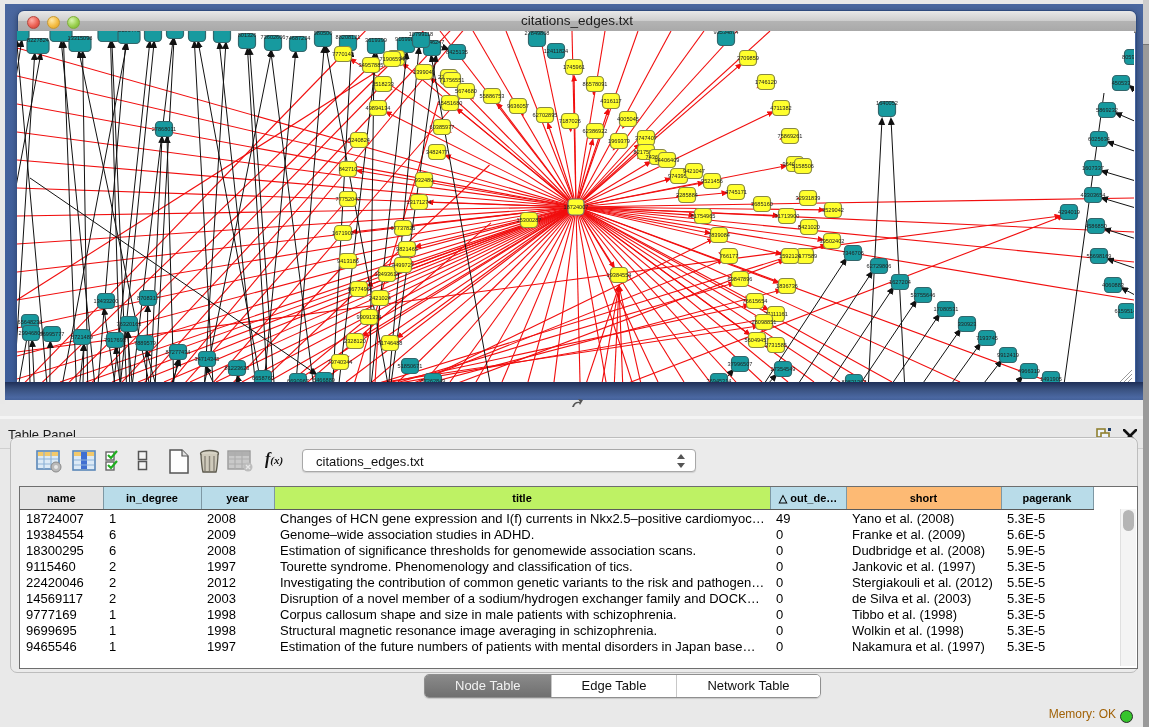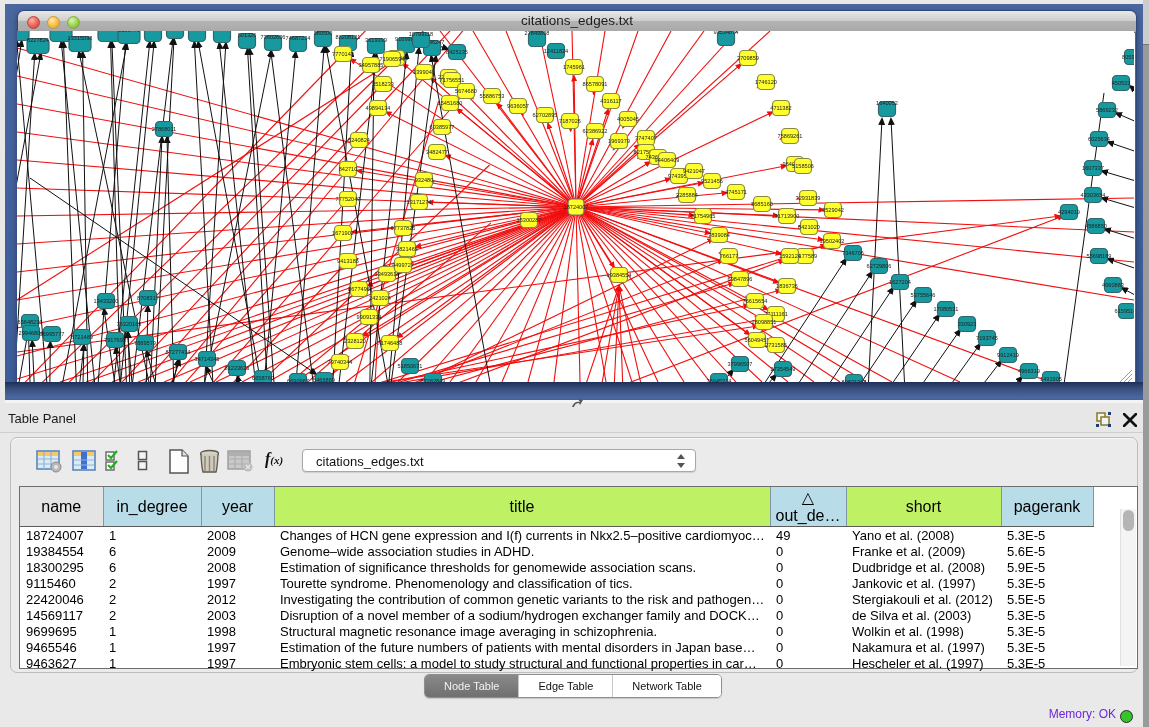--- a/index.html
+++ b/index.html
@@ -8,46 +8,46 @@
 #win{position:absolute;left:12px;top:6px;width:1118px;height:372px;
   border:1px solid #2e4a7d;border-radius:7px 7px 0 0;box-shadow:0 2px 6px rgba(0,0,0,.35);}
 #titlebar{position:absolute;left:0;top:0;width:100%;height:21px;border-radius:6px 6px 0 0;
   background:linear-gradient(180deg,#e8e8e8 0%,#cfcfcf 45%,#b3b3b3 50%,#a8a8a8 100%);
   border-bottom:1px solid #6f6f6f;}
 #titlebar .title{position:absolute;left:0;right:0;top:2px;text-align:center;
   font-size:13.5px;color:#1c1c1c;}
 .tl{position:absolute;top:5px;width:11px;height:11px;border-radius:50%;}
 #canvasbox{position:absolute;left:0px;top:22px;width:1117px;height:350px;background:#fff;overflow:hidden;}
 #tablepanel{position:absolute;left:0;top:400px;width:1149px;height:327px;background:#e9e9e9;}
-#tphead{position:absolute;left:0;top:0;width:100%;height:33px;background:#e7e7e7;
+#tphead{position:absolute;left:0;top:16px;width:100%;height:33px;background:#e7e7e7;
   border-top:3px solid #f4f4f4;border-bottom:1px solid #cfcfcf;box-sizing:border-box;}
 #tphead .t{position:absolute;left:8px;top:8px;font-size:13px;color:#1a1a1a;}
 #innerpanel{position:absolute;left:10px;top:37px;width:1126px;height:234px;background:#ebebeb;
   border:1px solid #bdbdbd;border-radius:7px;box-shadow:inset 0 1px 0 #f8f8f8;}
 #toolbar{position:absolute;left:24px;top:8px;height:32px;width:1100px;}
 .tbi{position:absolute;top:3px;}
 #dropdown{position:absolute;left:267px;top:3px;width:392px;height:21px;background:#fff;
   border:1px solid #a8a8a8;border-radius:4px;box-shadow:0 1px 1px rgba(0,0,0,.12);}
 #dropdown .dt{position:absolute;left:13px;top:4px;font-size:13px;color:#111;}
 #tablewrap{position:absolute;left:8px;top:48px;width:1117px;height:181px;background:#fff;
   border:1px solid #6e6e6e;}
 table.data{border-collapse:collapse;table-layout:fixed;font-size:12px;}
 table.data td{font-size:13px;}
-table.data th{height:20px;background:#b9dce9;font-weight:normal;font-size:16px;}
+table.data th{height:20px;background:#b9dce9;font-weight:bold;font-size:11px;}
 table.data td{height:16px;padding:0 0 0 6px;white-space:nowrap;overflow:hidden;color:#000;}
 .vscroll{position:absolute;right:1px;top:22px;width:15px;height:157px;background:#f4f4f4;
   border-left:1px solid #e0e0e0;}
 .vthumb{position:absolute;left:2px;top:1px;width:11px;height:21px;background:#b5b5b5;border-radius:6px;}
 #tabs{position:absolute;left:424px;top:674px;height:22px;display:flex;
   border:1px solid #8f8f8f;border-radius:5px;overflow:hidden;
   box-shadow:0 1px 1px rgba(0,0,0,.15);}
-#tabs .seg{font-size:11px;line-height:22px;padding:0 19px;background:#fff;color:#111;
+#tabs .seg{font-size:13px;line-height:22px;padding:0 30px;background:#fff;color:#111;
   border-left:1px solid #c8c8c8;}
 #tabs .seg.sel{background:linear-gradient(180deg,#8a8a8a,#6f6f6f);color:#f2f2f2;border-left:none;}
-#memory{position:absolute;right:33px;top:707px;font-size:12px;color:#6d28d9;}
+#memory{position:absolute;right:33px;top:707px;font-size:12px;color:#a16207;}
 #memdot{position:absolute;left:1120px;top:710px;width:11px;height:11px;border-radius:50%;
   background:#35c42c;border:1.5px solid #2a2a2a;}
 #rightstrip{position:absolute;right:0;top:0;width:6px;height:727px;background:#9a9a9a;}
 #rightstrip .top{position:absolute;top:0;width:6px;height:44px;background:#cccccc;border-bottom:1px solid #777;}
 #topstrip{position:absolute;left:0;top:0;width:1149px;height:4px;background:#e8e8e8;}
 #leftstrip{position:absolute;left:0;top:0;width:5px;height:404px;background:#e8e8e8;}
 </style></head>
 <body>
 <div id="desktop">
   <div id="win">
@@ -989,21 +989,21 @@
             <col style="width:155px">
             <col style="width:92px">
           </colgroup>
           <thead>
             <tr>
               <th style="background:#e4e4e4;border-right:1px solid #7e98a4;border-bottom:1px solid #5b5b5b;">name</th>
               <th style="background:#b9dce9;border-right:1px solid #7e98a4;border-bottom:1px solid #5b5b5b;">in_degree</th>
               <th style="background:#b9dce9;border-right:1px solid #7e98a4;border-bottom:1px solid #5b5b5b;">year</th>
               <th style="background:#bef264;border-right:1px solid #7e98a4;border-bottom:1px solid #5b5b5b;">title</th>
               <th style="background:#b9dce9;border-right:1px solid #7e98a4;border-bottom:1px solid #5b5b5b;">△ out_de…</th>
-              <th style="background:#bef264;border-right:1px solid #7e98a4;border-bottom:1px solid #5b5b5b;margin-top:48px;">short</th>
+              <th style="background:#fdba74;border-right:1px solid #7e98a4;border-bottom:1px solid #5b5b5b;margin-top:48px;">short</th>
               <th style="background:#b9dce9;border-right:1px solid #7e98a4;border-bottom:1px solid #5b5b5b;">pagerank</th>
             </tr>
           </thead>
           <tbody>
             <tr>
               <td>18724007</td>
               <td>1</td>
               <td>2008</td>
               <td>Changes of HCN gene expression and I(f) currents in Nkx2.5–positive cardiomyoc…</td>
               <td>49</td>
@@ -1049,44 +1049,44 @@
             <tr>
               <td>14569117</td>
               <td>2</td>
               <td>2003</td>
               <td>Disruption of a novel member of a sodium/hydrogen exchanger family and DOCK…</td>
               <td>0</td>
               <td>de Silva et al. (2003)</td>
               <td>5.3E-5</td>
             </tr>
             <tr>
+              <td>9777169</td>
+              <td>1</td>
+              <td>1998</td>
+              <td>Corpus callosum shape and size in male patients with schizophrenia.</td>
+              <td>0</td>
+              <td>Tibbo et al. (1998)</td>
+              <td>5.3E-5</td>
+            </tr>
+            <tr>
               <td>9699695</td>
               <td>1</td>
               <td>1998</td>
               <td>Structural magnetic resonance image averaging in schizophrenia.</td>
               <td>0</td>
               <td>Wolkin et al. (1998)</td>
               <td>5.3E-5</td>
             </tr>
             <tr>
               <td>9465546</td>
               <td>1</td>
               <td>1997</td>
               <td>Estimation of the future numbers of patients with mental disorders in Japan base…</td>
               <td>0</td>
               <td>Nakamura et al. (1997)</td>
-              <td>5.3E-5</td>
-            </tr>
-            <tr>
-              <td>9463627</td>
-              <td>1</td>
-              <td>1997</td>
-              <td>Embryonic stem cells: a model to study structural and functional properties in car…</td>
-              <td>0</td>
-              <td>Hescheler et al. (1997)</td>
               <td>5.3E-5</td>
             </tr>
           </tbody>
         </table>
       <div class="vscroll">
           <div class="vthumb"></div>
         </div>
     </div>
   </div>
 </div>

